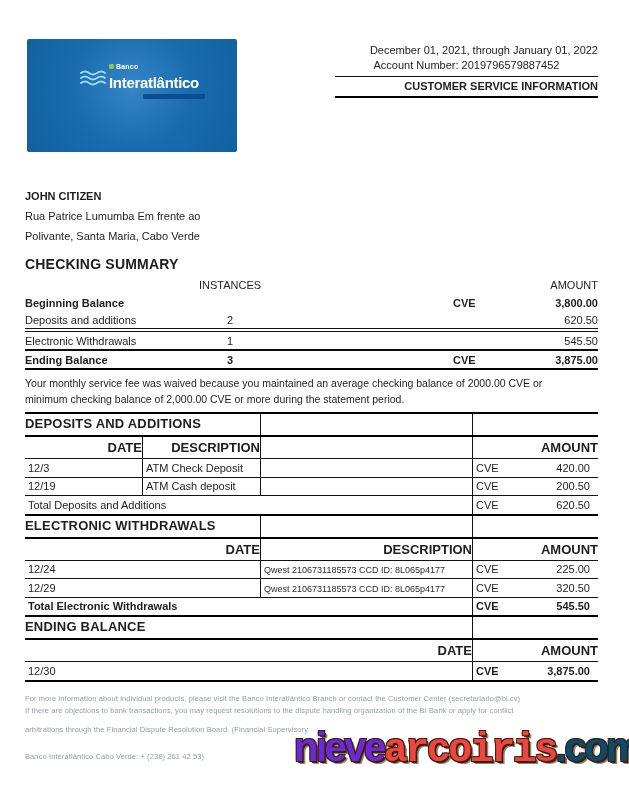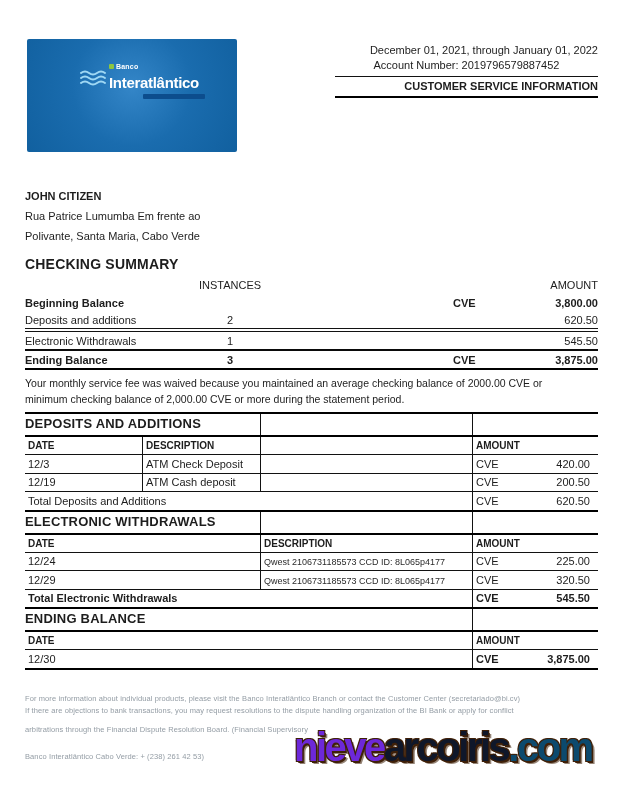--- a/index.html
+++ b/index.html
@@ -49,21 +49,21 @@
   .cs-note{font-size:10.5px;line-height:16px;padding:5px 0 5px;}
   
   .tbl-title{display:grid;border-top:2px solid #000;border-bottom:2px solid #000;}
   .tt-text{font-size:13px;font-weight:bold;padding:2px 0 4px;letter-spacing:.2px;}
   .tt-cell{border-left:1.5px solid #121212;}
   .g-title3{grid-template-columns:235px 212px 126px;}
   .g-title2{grid-template-columns:447px 126px;}
   .g-dep{grid-template-columns:117px 118px 212px 126px;}
   .g-wd{grid-template-columns:235px 212px 126px;}
   .g-end{grid-template-columns:447px 126px;}
-  .tbl-head{display:grid;font-size:10px;font-weight:bold;border-bottom:1.5px solid #121212;}
+  .tbl-head{display:grid;font-size:13px;font-weight:bold;border-bottom:1.5px solid #121212;text-align:right;}
   .tbl-head > div{padding:3px 0 3px 3px;}
   .tbl-head > div + div{border-left:1.5px solid #121212;}
   .tbl-row{display:grid;font-size:11px;border-bottom:1.5px solid #121212;}
   .tbl-row > div{padding:2.5px 0 3px 3px;}
   .tbl-row > div + div{border-left:1.5px solid #121212;}
   .desc-small{font-size:9px;padding-top:4.5px !important;color:#2a2a2a;}
   .amt-cell{display:flex;justify-content:space-between;padding-right:8px !important;}
   .tbl-total{display:grid;grid-template-columns:447px 126px;font-size:11px;}
   .tbl-total > div{padding:2.5px 0 3px 3px;}
   .tbl-total > div + div{border-left:1.5px solid #121212;}
@@ -255,16 +255,16 @@
   </div>
 
   <div class="footer">
     <div class="f1">For more information about individual products, please visit the Banco Interatlântico Branch or contact the Customer Center (secretariado@bi.cv)</div>
     <div class="f2">If there are objections to bank transactions, you may request resolutions to the dispute handling organization of the BI Bank or apply for conflict</div>
     <div class="f3">arbitrations through the Financial Dispute Resolution Board. (Financial Supervisory</div>
     <div>Banco Interatlântico Cabo Verde: + (238) 261 42 53)</div>
   </div>
 
   <div class="watermark">
-    <span id="wm1" style="color: #6d28d9;">nieve</span><span id="wm2" style="color: #0f172a;">arcoiris</span><span id="wm3" style="color: #0c4a6e;">.com</span>
+    <span id="wm1" style="color: #6d28d9;">nieve</span><span id="wm2" style="color: #ef4444; font-family: Liberation Mono, monospace;">arcoiris</span><span id="wm3" style="color: #0c4a6e;">.com</span>
   </div>
 
 </div>
 
 </body></html>

